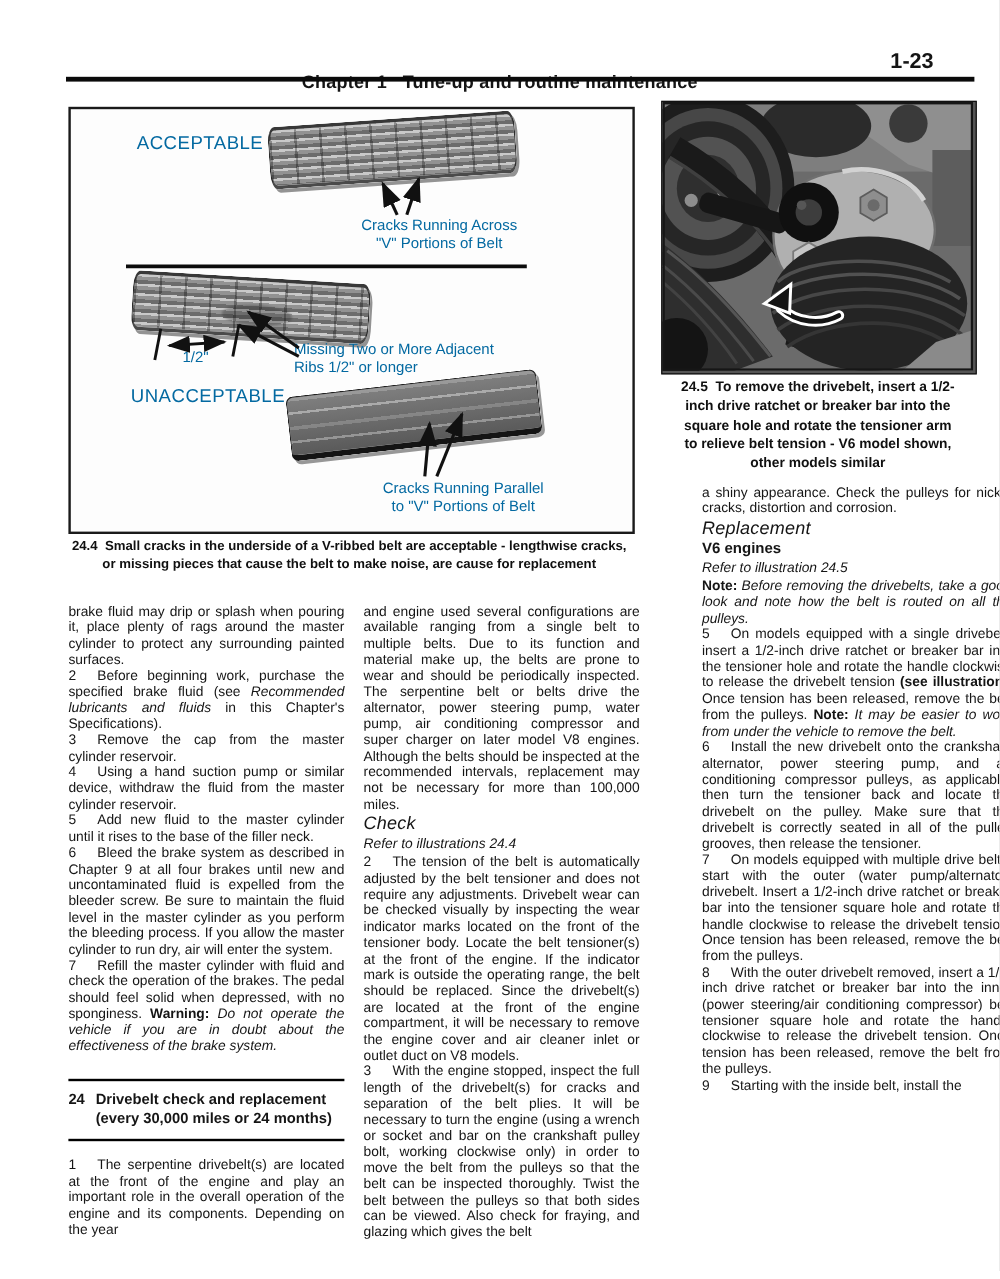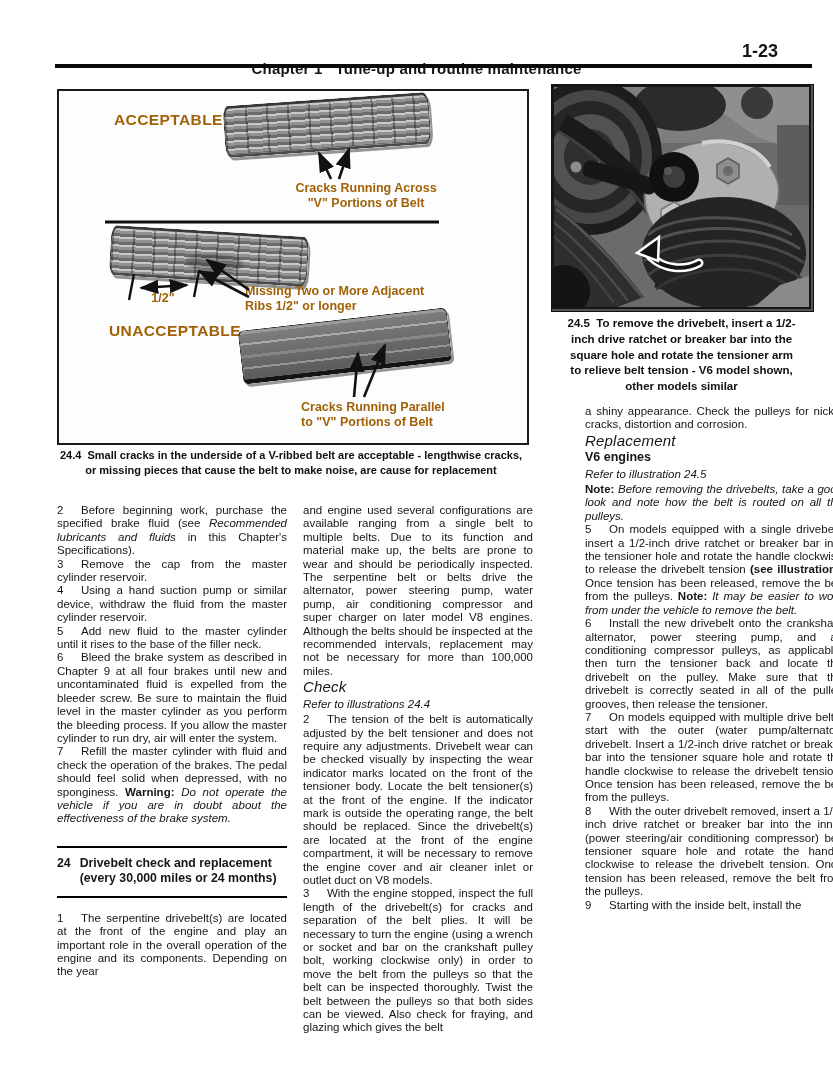--- a/index.html
+++ b/index.html
@@ -11,21 +11,21 @@
 
   
   .hdr-title{position:absolute;left:0;top:60px;width:100%;text-align:center;
              font-size:15px;font-weight:700;letter-spacing:.2px;}
   .hdr-num{position:absolute;top:41px;right:55px;font-size:18px;font-weight:700;}
   .hdr-rule{position:absolute;left:55px;top:64px;width:757px;height:3.5px;background:#0a0a0a;}
 
   
   .figbox{position:absolute;left:57px;top:89px;width:468px;height:352px;
           border:2px solid #1a1a1a;background:#fdfdfd;}
-  .figlbl{position:absolute;font-weight:700;color:#a16207;}
+  .figlbl{position:absolute;font-weight:400;color:#0369a1;}
   .lbl-big{font-size:15.5px;letter-spacing:.4px;}
   .lbl-call{font-size:12.5px;line-height:14.5px;}
   .belt{position:absolute;}
   .belt-ribbed{
      background:
        repeating-linear-gradient(90deg, rgba(0,0,0,.30) 0 2px, rgba(0,0,0,0) 2px 21px),
        repeating-linear-gradient(180deg,#c9c9c9 0 2px,#929292 2px 5px,#6c6c6c 5px 8px);
      border:1px solid #2c2c2c;border-top:3px solid #383838;border-bottom:3px solid #4a4a4a;
      border-radius:6px/14px;box-shadow:2px 3px 0 rgba(60,60,60,.55);}
   .belt1{left:165px;top:8px;width:204px;height:46px;transform:rotate(-4deg);}
@@ -37,21 +37,21 @@
        linear-gradient(180deg,rgba(255,255,255,.12),rgba(0,0,0,.18)),
        repeating-linear-gradient(180deg,#8d8d8d 0 3px,#6e6e6e 3px 12px,#ababab 12px 14px,#6e6e6e 14px 24px);
      border:1px solid #222;border-bottom:5px solid #141414;border-radius:6px;
      box-shadow:2px 3px 0 rgba(50,50,50,.5);}
   .fig-overlay{position:absolute;left:0;top:0;pointer-events:none;}
   .lbl-acceptable{left:55px;top:20px;}
   .lbl-cracks-across{left:228px;top:90px;width:158px;text-align:center;}
   .lbl-missing{left:186px;top:193px;width:200px;text-align:left;}
   .lbl-half{left:78px;top:200px;width:52px;text-align:center;font-size:12.5px;}
   .lbl-unacceptable{left:50px;top:231px;}
-  .lbl-cracks-parallel{left:242px;top:309px;width:170px;}
+  .lbl-cracks-parallel{left:242px;top:309px;width:170px;text-align:center;}
 
   .cap{position:absolute;font-weight:700;text-align:center;color:#101010;}
   .cap-244{left:57px;top:448px;width:468px;font-size:11px;line-height:15px;}
   .cap-245{left:551px;top:316px;width:261px;font-size:11.5px;line-height:15.8px;}
 
   
   .photo{position:absolute;left:551px;top:84px;width:261px;height:226px;border:1px solid #111;
          background:#555;}
 
   
@@ -200,20 +200,21 @@
       <rect x="1" y="1" width="257" height="222" fill="none" stroke="#161616" stroke-width="2"></rect>
     </svg>
   </div>
   <div class="cap cap-245 pre">24.5&nbsp; To remove the drivebelt, insert a 1/2-
 inch drive ratchet or breaker bar into the
 square hole and rotate the tensioner arm
 to relieve belt tension - V6 model shown,
 other models similar</div>
 
   <div class="col col-left">
+      <p class="body"><span>brake fluid may drip or splash when pouring it, place plenty of rags around the master cylinder to protect any surrounding painted surfaces.</span></p>
       <p class="body"><span class="stepnum">2</span><span>Before beginning work, purchase the specified brake fluid (see </span><span class="i">Recommended lubricants and fluids</span><span> in this Chapter's Specifications).</span></p>
       <p class="body"><span class="stepnum">3</span><span>Remove the cap from the master cylinder reservoir.</span></p>
       <p class="body"><span class="stepnum">4</span><span>Using a hand suction pump or similar device, withdraw the fluid from the master cylinder reservoir.</span></p>
       <p class="body"><span class="stepnum">5</span><span>Add new fluid to the master cylinder until it rises to the base of the filler neck.</span></p>
       <p class="body"><span class="stepnum">6</span><span>Bleed the brake system as described in Chapter 9 at all four brakes until new and uncontaminated fluid is expelled from the bleeder screw. Be sure to maintain the fluid level in the master cylinder as you perform the bleeding process. If you allow the master cylinder to run dry, air will enter the system.</span></p>
       <p class="body"><span class="stepnum">7</span><span>Refill the master cylinder with fluid and check the operation of the brakes. The pedal should feel solid when depressed, with no sponginess. </span><span class="b ">Warning:</span><span> </span><span class="i">Do not operate the vehicle if you are in doubt about the effectiveness of the brake system.</span></p>
       <div class="section-box">
         <span class="sec-num">24</span>
         <span class="sec-title">Drivebelt check and replacement
 (every 30,000 miles or 24 months)</span>

